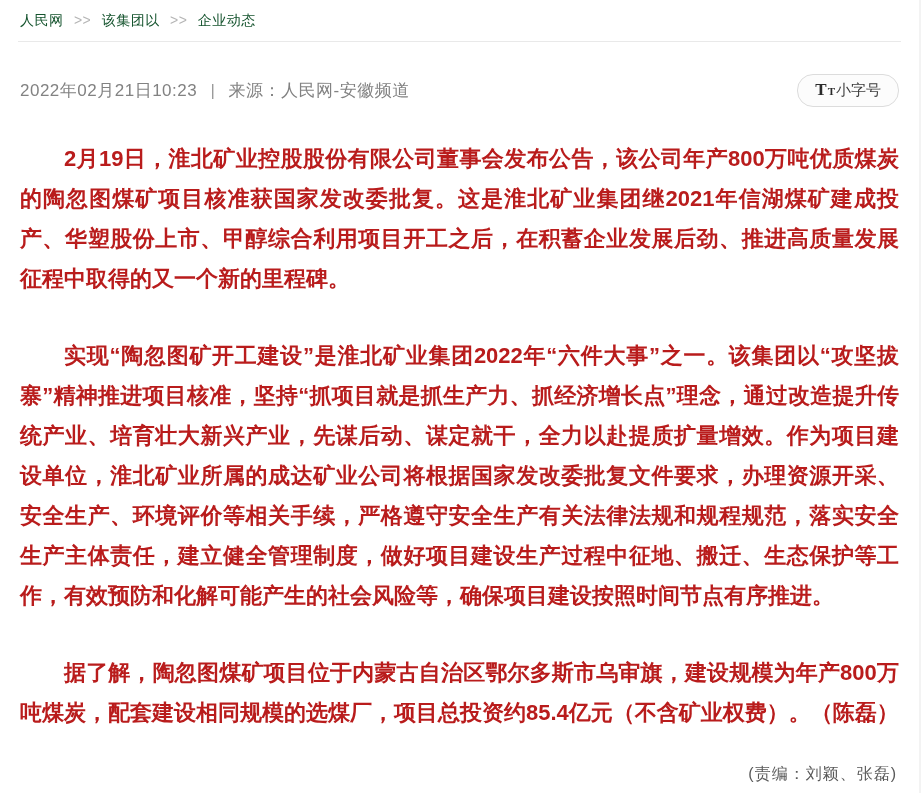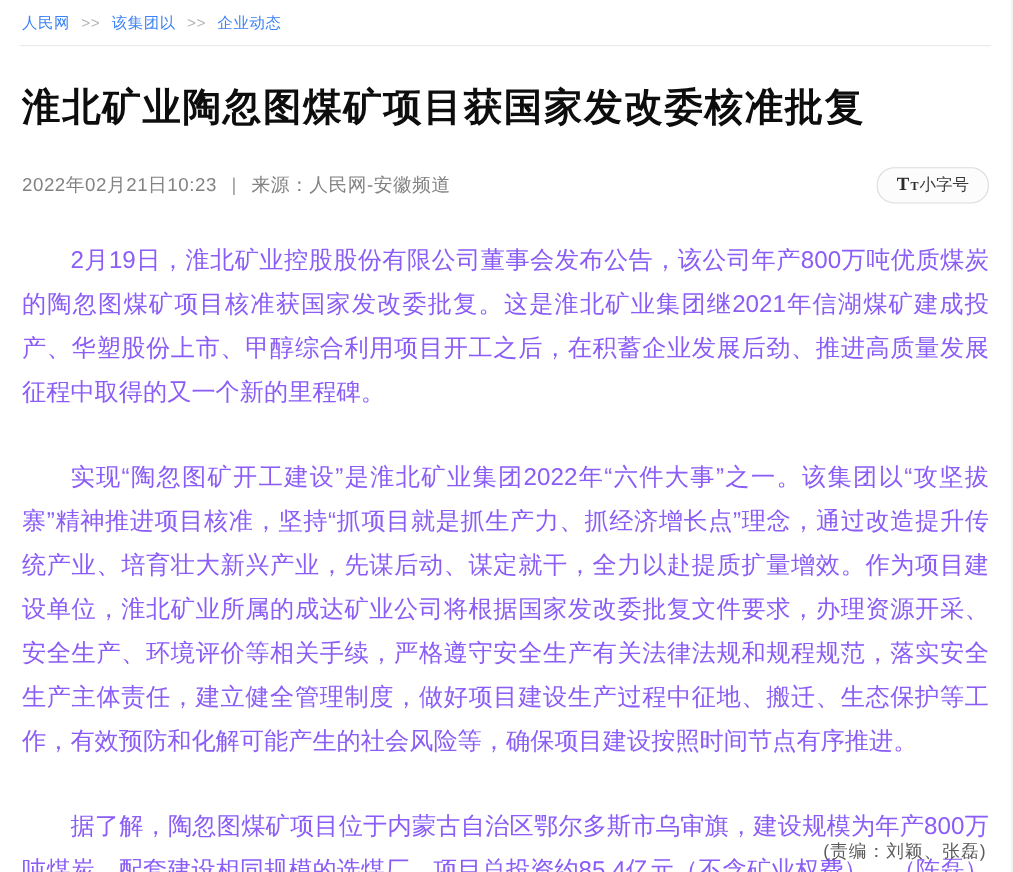--- a/index.html
+++ b/index.html
@@ -15,21 +15,21 @@
     border-right: 2px solid #f3f3f3;
     overflow: hidden;
   }
 
   .breadcrumb {
     padding-top: 12px;
     font-size: 14px;
     color: #a6a6a6;
     letter-spacing: 0.5px;
   }
-  .breadcrumb .crumb { color: #3b82f6; text-decoration: none; cursor: pointer; }
+  .breadcrumb .crumb { color: #14532d; text-decoration: none; cursor: pointer; }
   .breadcrumb .sep { margin: 0 6px; color: #b5b5b5; }
 
   .top-divider {
     border: none;
     border-top: 1px solid #e9e9e9;
     margin: 11px -2px 0 -2px;
   }
 
   .title {
     margin: 34px 0 0 0;
@@ -78,23 +78,24 @@
     color: #2b2b2b;
     margin-left: 1px;
   }
   .font-size-btn .btn-label { margin-left: 1px; }
 
   .article { margin-top: 32px; }
   .article p {
     margin: 0 0 37px 0;
     font-size: 22px;
     line-height: 40px;
-    color: #8b5cf6;
+    color: #b91c1c;
     text-indent: 2em;
     text-align: justify;
+    font-weight: bold;
   }
 
   .editor-note {
     position: absolute;
     right: 22px;
     bottom: 8px;
     font-size: 16px;
     color: #5a5a5a;
     letter-spacing: 1px;
     margin-top: 12px;
@@ -108,21 +109,20 @@
   <div class="breadcrumb">
     <span class="crumb">人民网</span>
     <span class="sep">&gt;&gt;</span>
     <span class="crumb">该集团以</span>
     <span class="sep">&gt;&gt;</span>
     <span class="crumb">企业动态</span>
   </div>
 
   <hr class="top-divider">
 
-  <h1 class="title">淮北矿业陶忽图煤矿项目获国家发改委核准批复</h1>
 
   <div class="meta-row">
     <div class="meta">
       <span>2022年02月21日10:23</span>
       <span class="pipe">|</span>
       <span>来源：人民网-安徽频道</span>
     </div>
     <button class="font-size-btn">
       <span class="t-big">T</span>
       <span class="t-small">T</span>

